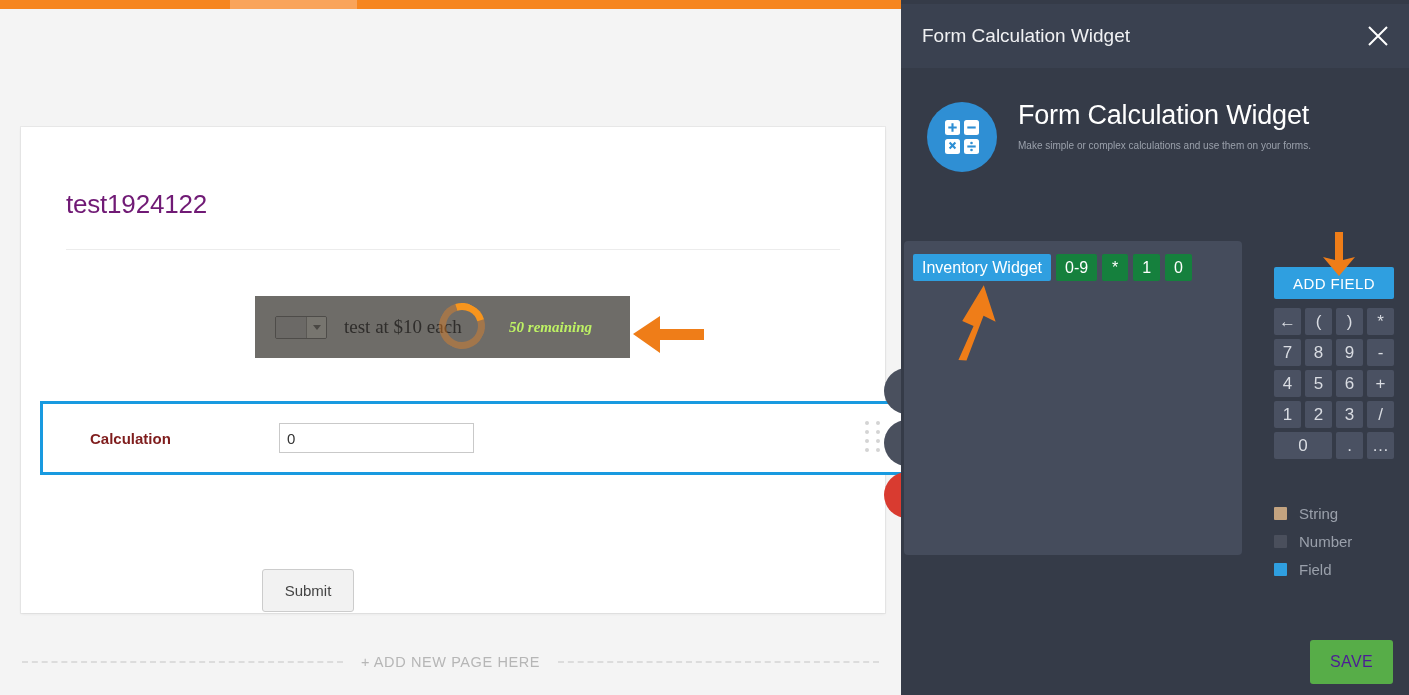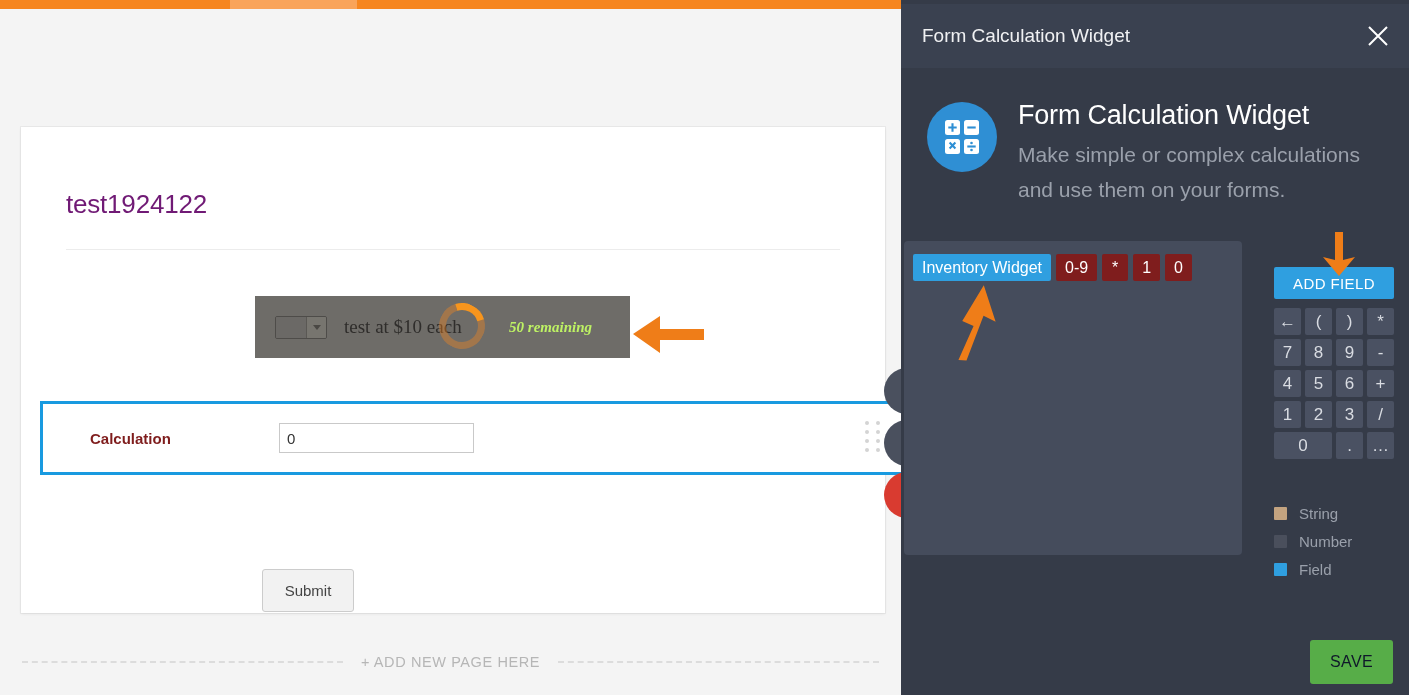--- a/index.html
+++ b/index.html
@@ -215,21 +215,21 @@
     display: flex; align-items: center; justify-content: center;
     flex: none;
   }
   .hero-text { margin-left: 21px; margin-top: 32px; }
   .hero-title {
     font-size: 27px; color: #ffffff; font-weight: normal;
     letter-spacing: -.2px;
   }
   .hero-sub {
     margin-top: 7px;
-    font-size: 21px; color: #9aa0ab; line-height: 1.65;
+    font-size: 10px; color: #9aa0ab; line-height: 1.65;
     max-width: 360px;
   }
 
   
   .formula-box {
     position: absolute; left: 3px; top: 241px;
     width: 338px; height: 314px;
     background: #454c5c;
     border-radius: 4px;
     padding: 13px 0 0 9px;
@@ -239,21 +239,21 @@
     flex-wrap: wrap;
   }
   .token {
     height: 27px; padding: 0 9px;
     display: flex; align-items: center; justify-content: center;
     border-radius: 2px;
     font-size: 16px; color: #ffffff;
     white-space: nowrap; cursor: pointer;
   }
   .token.field  { background: #2f9fe0; }
-  .token.number { background: #7f1d1d; min-width: 26px; }
+  .token.number { background: #15803d; min-width: 26px; }
 
   
   .keypad {
     position: absolute; left: 1274px; top: 267px;
     width: 120px;
   }
   .add-field-btn {
     width: 120px; height: 32px;
     background: #2f9fe0;
     border: none; border-radius: 2px;
@@ -291,21 +291,21 @@
   .legend-label {
     margin-left: 12px;
     font-size: 15px; color: #9aa0ab;
   }
 
   .save-btn {
     position: absolute; left: 1310px; top: 640px;
     width: 83px; height: 44px;
     background: #57ad48;
     border: none; border-radius: 3px;
-    color: #0f172a; font-size: 16px;
+    color: #4c1d95; font-size: 16px;
     font-family: "Liberation Sans", sans-serif;
     letter-spacing: .4px; cursor: pointer;
   }
 
   
   .anno { position: absolute; pointer-events: none; }
   .anno-left-arrow { left: 630px; top: 313px; }
   .anno-up-arrow   { left: 957px; top: 283px; }
   .anno-down-arrow { left: 1317px; top: 230px; }
 </style>

